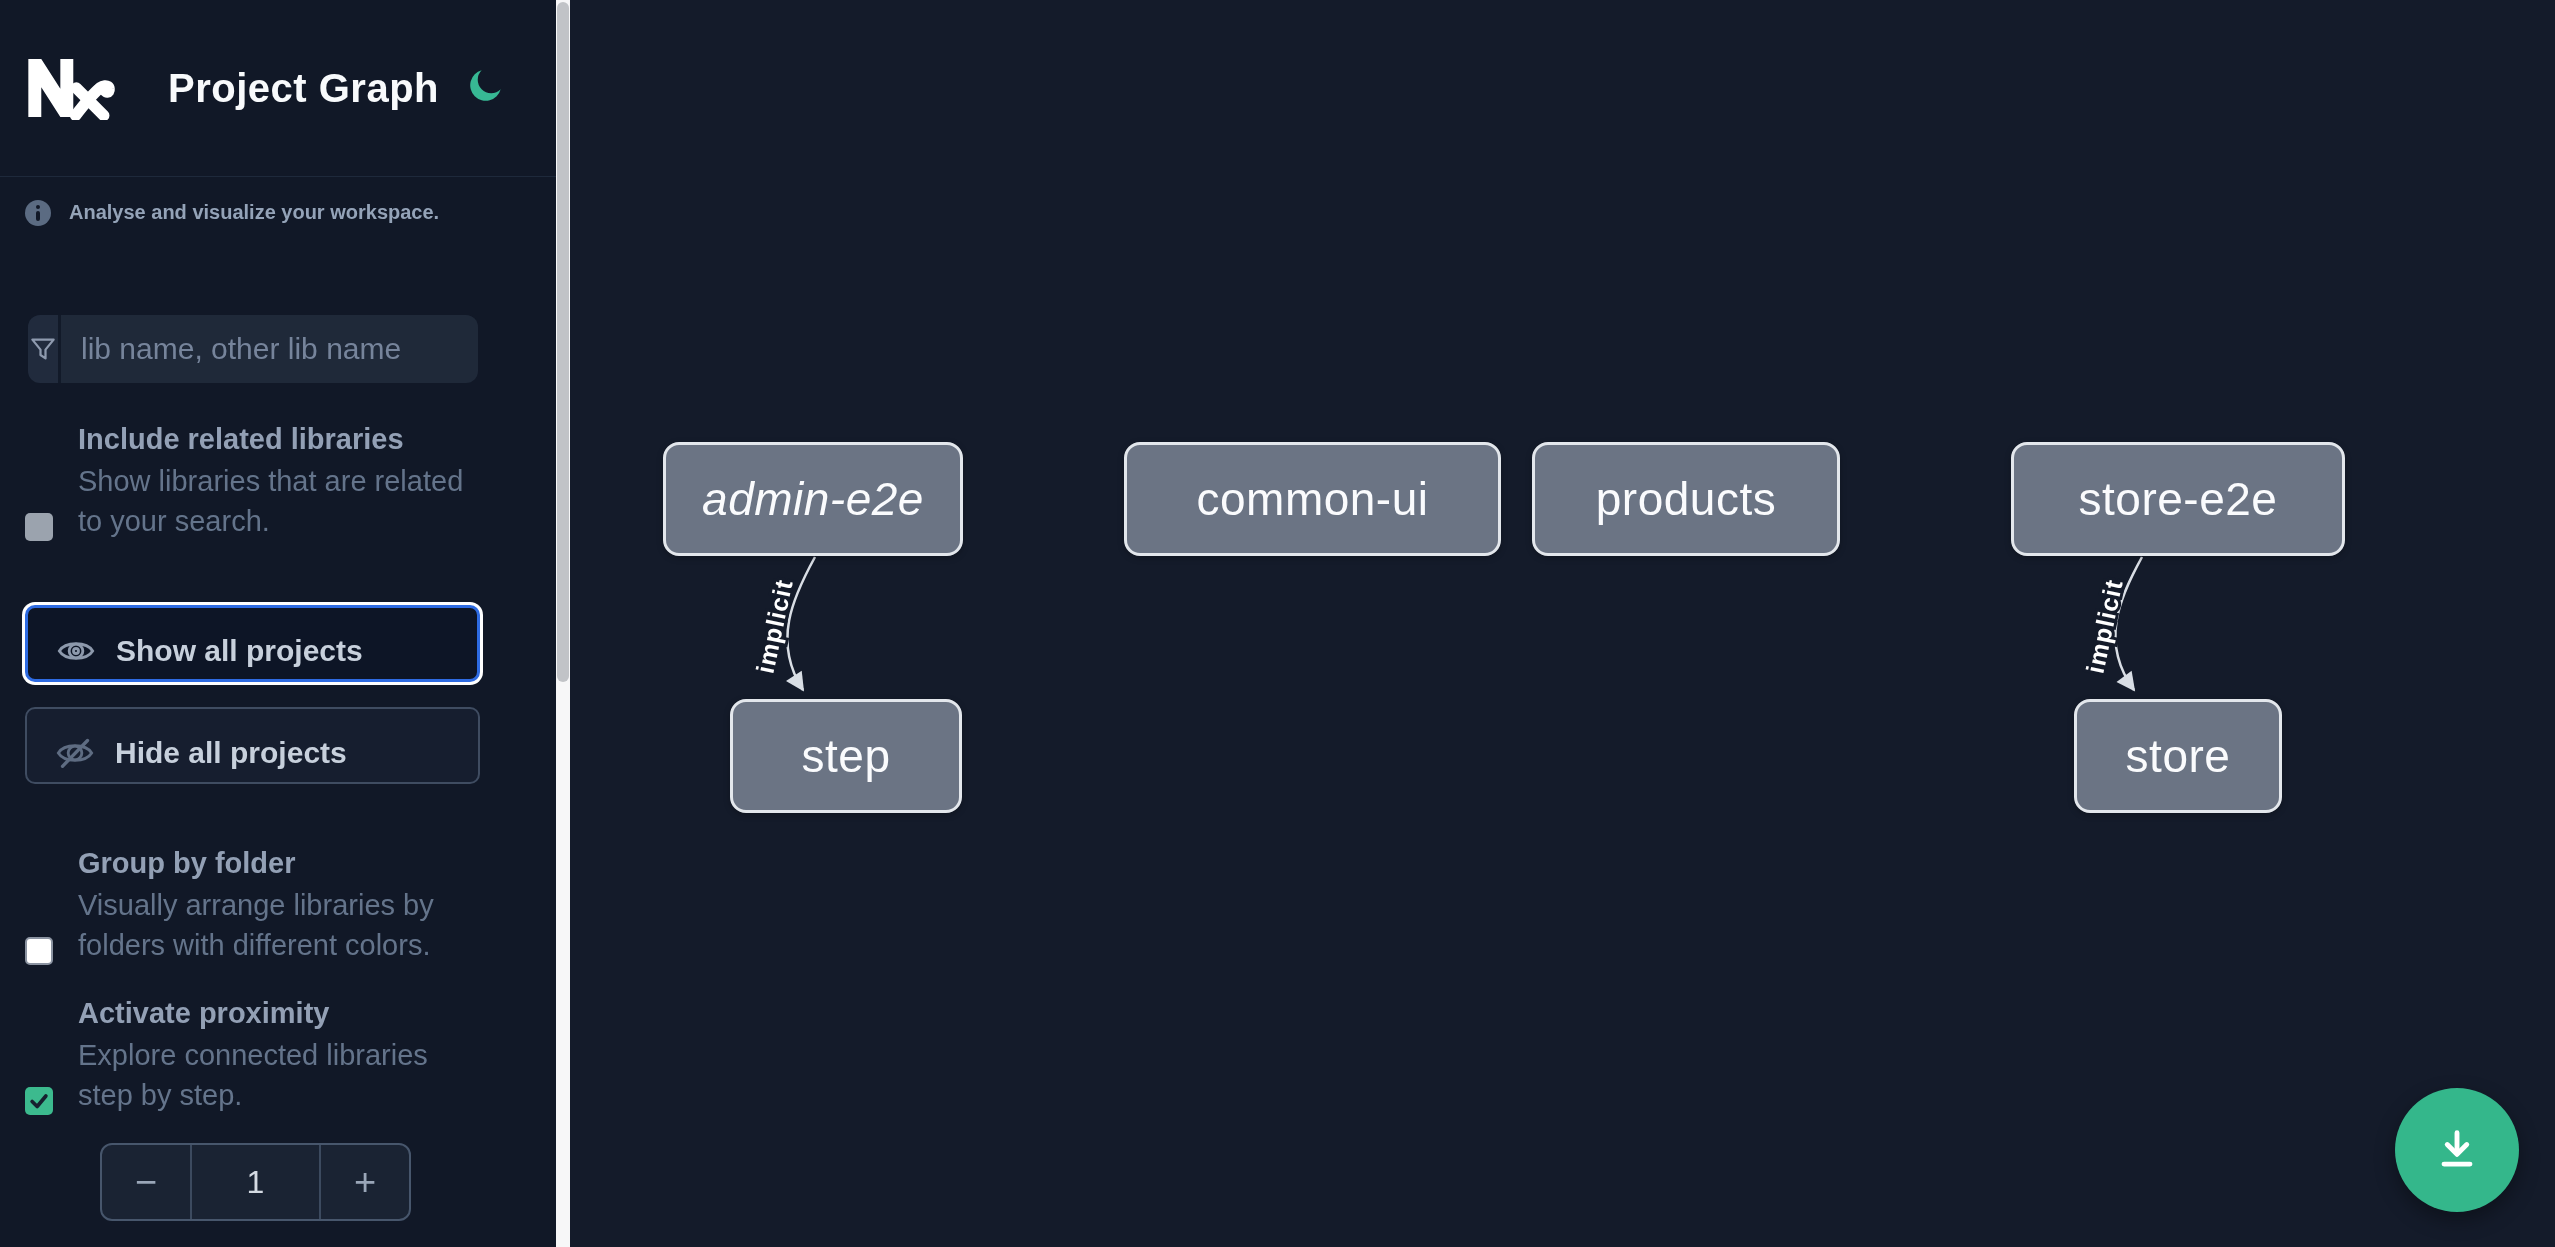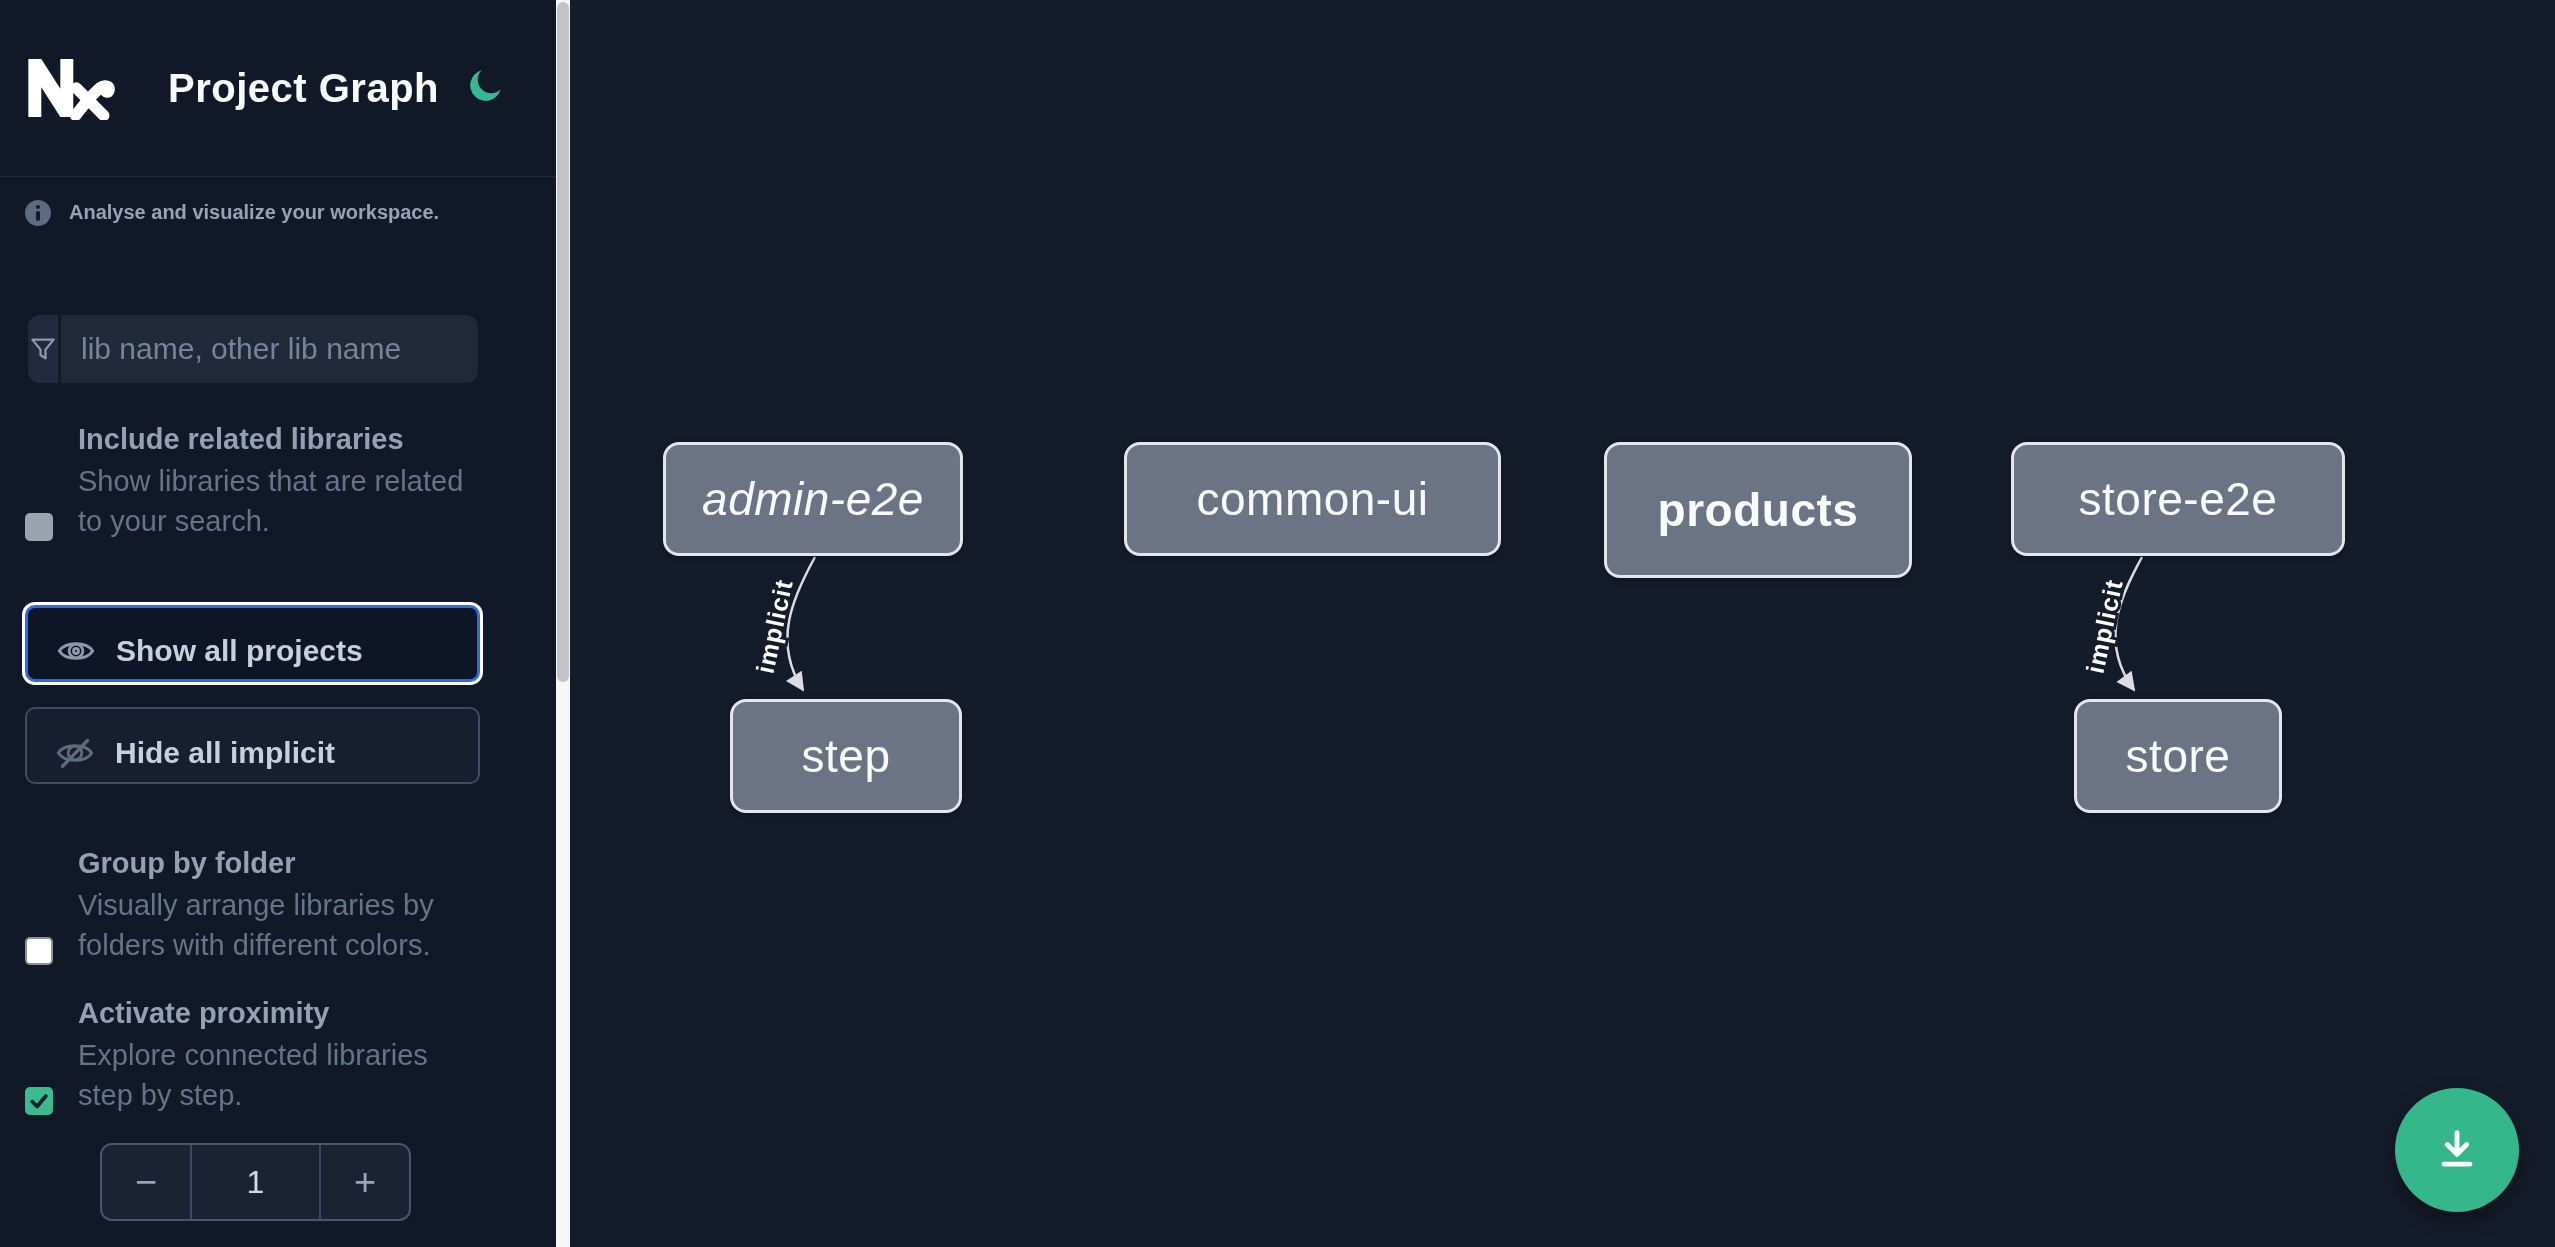--- a/index.html
+++ b/index.html
@@ -137,21 +137,21 @@
       </svg>
       <span>Show all projects</span>
     </button>
 
     <button class="btn" style="top:707px;">
       <svg viewBox="0 0 24 24" fill="none" stroke="#5e6c82" stroke-width="1.7">
         <path d="M2 12 C5.5 6.2 18.5 6.2 22 12 C18.5 17.8 5.5 17.8 2 12 Z"></path>
         <circle cx="12" cy="12" r="4.1"></circle>
         <path d="M4.5 20 L19.5 4.5" stroke-width="2" stroke-linecap="round"></path>
       </svg>
-      <span>Hide all implicit</span>
+      <span>Hide all projects</span>
     </button>
 
     <div class="check-row" style="top:846px;">
       <span class="cb cb-white"></span>
       <div class="check-text">
         <div class="cb-label">Group by folder</div>
         <div class="cb-desc">Visually arrange libraries by folders with different colors.</div>
       </div>
     </div>
 
@@ -188,21 +188,21 @@
     </defs>
   <path d="M 815 557 C 793 597, 772 642, 803 690" class="edge-path" marker-end="url(#arrow)"></path>
       <text class="edge-label" transform="translate(783 628) rotate(-78)">implicit</text>
       <path d="M 2142 557 C 2120 597, 2099 642, 2134 690" class="edge-path" marker-end="url(#arrow)"></path>
       <text class="edge-label" transform="translate(2113 628) rotate(-78)">implicit</text>
     </svg>
 
   <div id="nodes-layer">
       <div class="node" style="left: 663px; top: 442px; width: 300px; height: 114px; font-style: italic;">admin-e2e</div>
       <div class="node" style="left: 1124px; top: 442px; width: 377px; height: 114px;">common-ui</div>
-      <div class="node" style="left: 1604px; top: 442px; width: 308px; height: 136px; font-weight: bold;">products</div>
+      <div class="node" style="left: 1532px; top: 442px; width: 308px; height: 114px;">products</div>
       <div class="node" style="left: 2011px; top: 442px; width: 334px; height: 114px;">store-e2e</div>
       <div class="node" style="left: 730px; top: 699px; width: 232px; height: 114px;">step</div>
       <div class="node" style="left: 2074px; top: 699px; width: 208px; height: 114px;">store</div>
     </div>
 
   <button class="fab">
     <svg viewBox="0 0 48 48" fill="none" stroke="#ffffff" stroke-width="4.5" stroke-linecap="round" stroke-linejoin="round">
       <path d="M24 8 V26"></path>
       <path d="M15 19 L24 28 L33 19"></path>
       <path d="M12 37 H36"></path>

